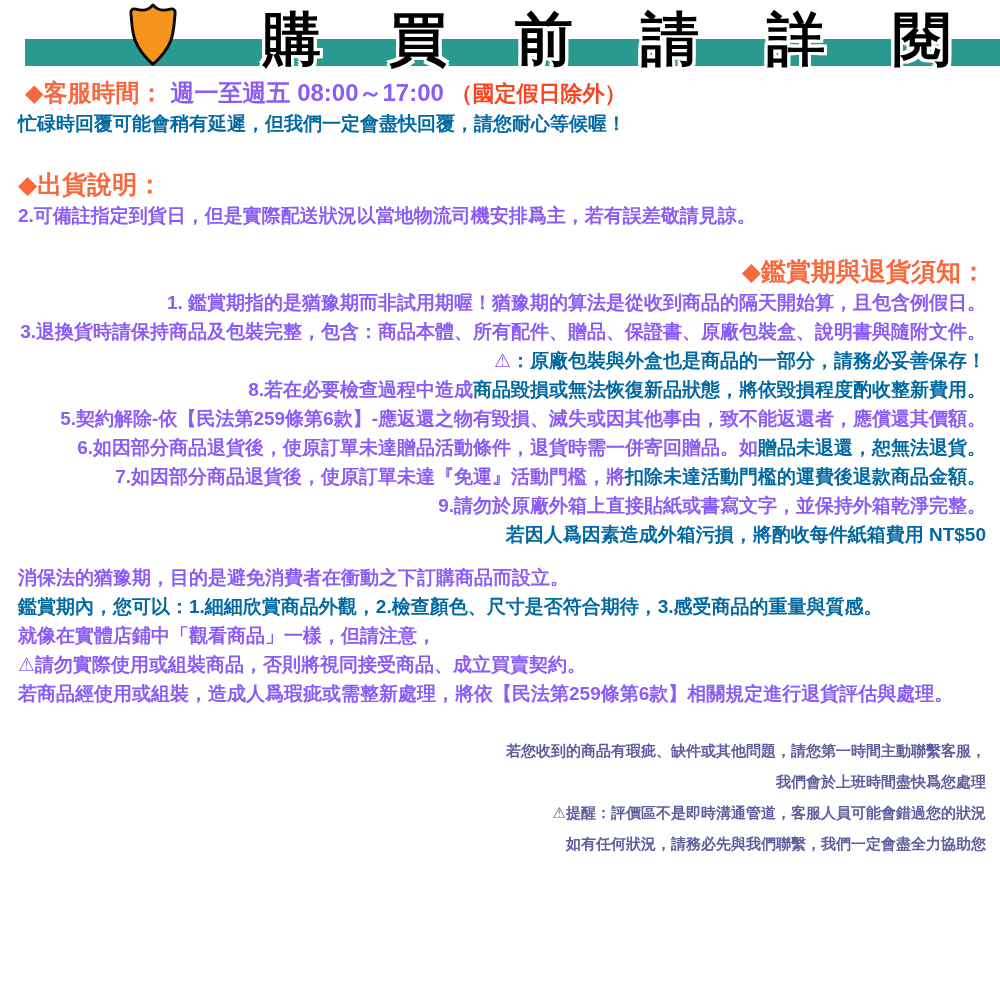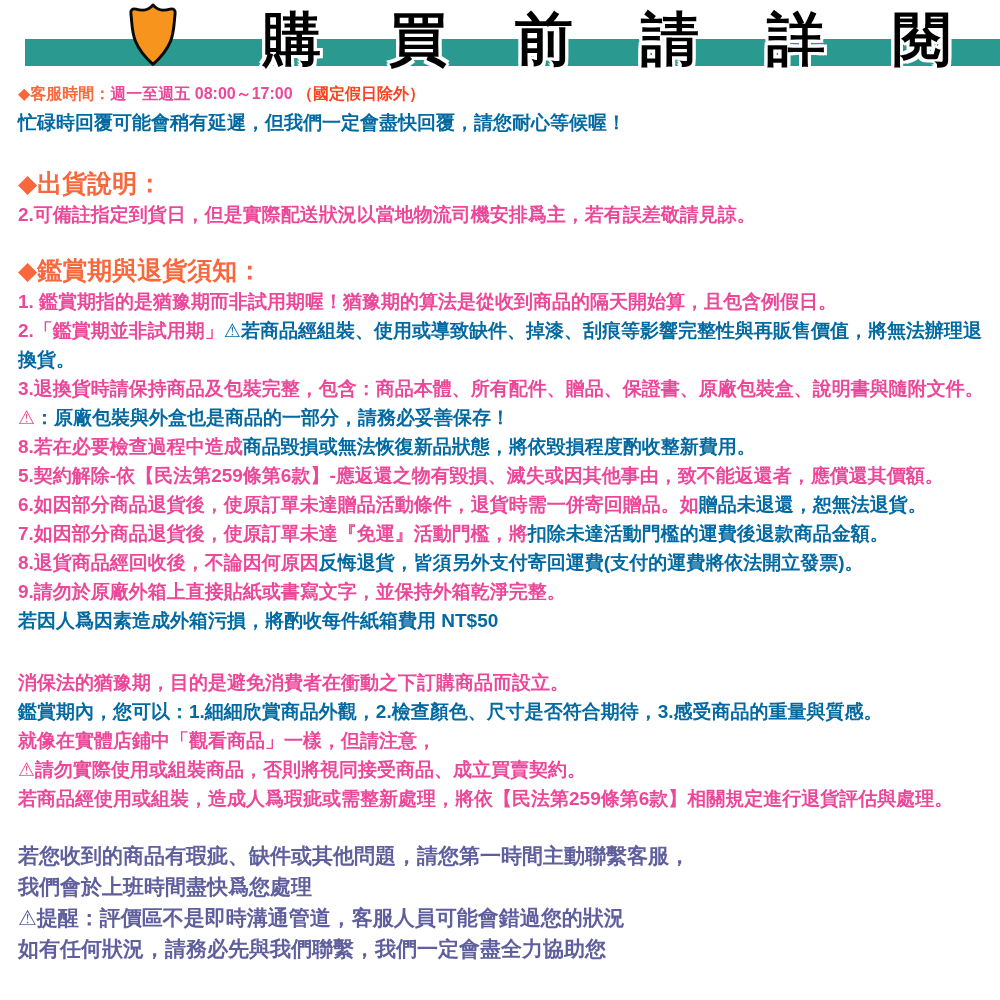--- a/index.html
+++ b/index.html
@@ -18,37 +18,37 @@
     text-shadow:
       -3px -3px 0 #fff, 0 -3px 0 #fff, 3px -3px 0 #fff,
       -3px  0   0 #fff, 3px  0   0 #fff,
       -3px  3px 0 #fff, 0  3px 0 #fff, 3px 3px 0 #fff;
   }
   
   .content{padding:2px 14px 0 18px;}
   .section{margin:0 0 30px 0;}
   .section-customer-service{margin-bottom:32px;}
   .section-shipping{margin-bottom:27px;}
-  .section-returns{margin-bottom:33px;}
+  .section-returns{margin-bottom:14px;text-align:right;}
   .section-reminder{margin-bottom:27px;}
   .section-contact{margin-bottom:0;}
   .heading{
     color:#f8683c;font-size:25px;font-weight:bold;line-height:28px;margin:0 0 3px 0;
   }
   .line{margin:0;font-size:19px;font-weight:bold;line-height:29px;color:#0a0a0a;}
-  .section-contact .line{font-size:21px;line-height:31px;}
+  .section-contact .line{font-size:15px;line-height:31px;text-align:right;}
   
-  .c-black{color:#ec4899;}
+  .c-black{color:#8b5cf6;}
   .c-red{color:#0369a1;}
   .c-orange{color:#f8683c;}
   .c-orangered{color:#fb431f;}
   .c-blue{color:#5f5f9e;}
   
-  .sz-big{font-size:16px;}
-  .sz-note{font-size:16px;}
+  .sz-big{font-size:24px;margin-left:7px;}
+  .sz-note{font-size:22px;}
 </style>
 </head>
 <body>
 
 <div class="header">
   <div class="band"></div>
   <svg class="shield" viewBox="0 0 100 112" xmlns="http://www.w3.org/2000/svg">
     <path d="M50 5
              C56 13 67 16 79 12
              C85 10.5 88.5 14 87.5 20
@@ -65,27 +65,25 @@
       <p class="line"><span class="c-orange sz-big">◆客服時間：</span><span class="c-black sz-big">週一至週五 08:00～17:00 </span><span class="c-orangered sz-note">（國定假日除外）</span></p>
       <p class="line"><span class="c-red">忙碌時回覆可能會稍有延遲，但我們一定會盡快回覆，請您耐心等候喔！</span></p>
     </section>
     <section class="section section-shipping">
       <div class="heading">◆出貨說明：</div>
       <p class="line"><span class="c-black">2.可備註指定到貨日，但是實際配送狀況以當地物流司機安排爲主，若有誤差敬請見諒。</span></p>
     </section>
     <section class="section section-returns">
       <div class="heading">◆鑑賞期與退貨須知：</div>
       <p class="line"><span class="c-black">1. 鑑賞期指的是猶豫期而非試用期喔！猶豫期的算法是從收到商品的隔天開始算，且包含例假日。</span></p>
-      <p class="line"><span class="c-black">2.「鑑賞期並非試用期」</span><span class="c-red">⚠若商品經組裝、使用或導致缺件、掉漆、刮痕等影響完整性與再販售價值，將無法辦理退換貨。</span></p>
       <p class="line"><span class="c-black">3.退換貨時請保持商品及包裝完整，包含：商品本體、所有配件、贈品、保證書、原廠包裝盒、說明書與隨附文件。</span><span class="c-black">⚠</span><span class="c-red">：原廠包裝與外盒也是商品的一部分，請務必妥善保存！</span></p>
       <p class="line"><span class="c-black">8.若在必要檢查過程中造成</span><span class="c-red">商品毀損或無法恢復新品狀態，將依毀損程度酌收整新費用。</span></p>
       <p class="line"><span class="c-black">5.契約解除-依【民法第259條第6款】-應返還之物有毀損、滅失或因其他事由，致不能返還者，應償還其價額。</span></p>
       <p class="line"><span class="c-black">6.如因部分商品退貨後，使原訂單未達贈品活動條件，退貨時需一併寄回贈品。如</span><span class="c-red">贈品未退還，恕無法退貨。</span></p>
       <p class="line"><span class="c-black">7.如因部分商品退貨後，使原訂單未達『免運』活動門檻，將</span><span class="c-red">扣除未達活動門檻的運費後退款商品金額。</span></p>
-      <p class="line"><span class="c-black">8.退貨商品經回收後，不論因何原因</span><span class="c-red">反悔退貨，皆須另外支付寄回運費(支付的運費將依法開立發票)。</span></p>
       <p class="line"><span class="c-black">9.請勿於原廠外箱上直接貼紙或書寫文字，並保持外箱乾淨完整。</span></p>
       <p class="line"><span class="c-red">若因人爲因素造成外箱污損，將酌收每件紙箱費用 NT$50</span></p>
     </section>
     <section class="section section-reminder">
       <p class="line"><span class="c-black">消保法的猶豫期，目的是避免消費者在衝動之下訂購商品而設立。</span></p>
       <p class="line"><span class="c-red">鑑賞期內，您可以：1.細細欣賞商品外觀，2.檢查顏色、尺寸是否符合期待，3.感受商品的重量與質感。</span></p>
       <p class="line"><span class="c-black">就像在實體店鋪中「觀看商品」一樣，但請注意，</span></p>
       <p class="line"><span class="c-black">⚠請勿實際使用或組裝商品，否則將視同接受商品、成立買賣契約。</span></p>
       <p class="line"><span class="c-black">若商品經使用或組裝，造成人爲瑕疵或需整新處理，將依【民法第259條第6款】相關規定進行退貨評估與處理。</span></p>
     </section>

